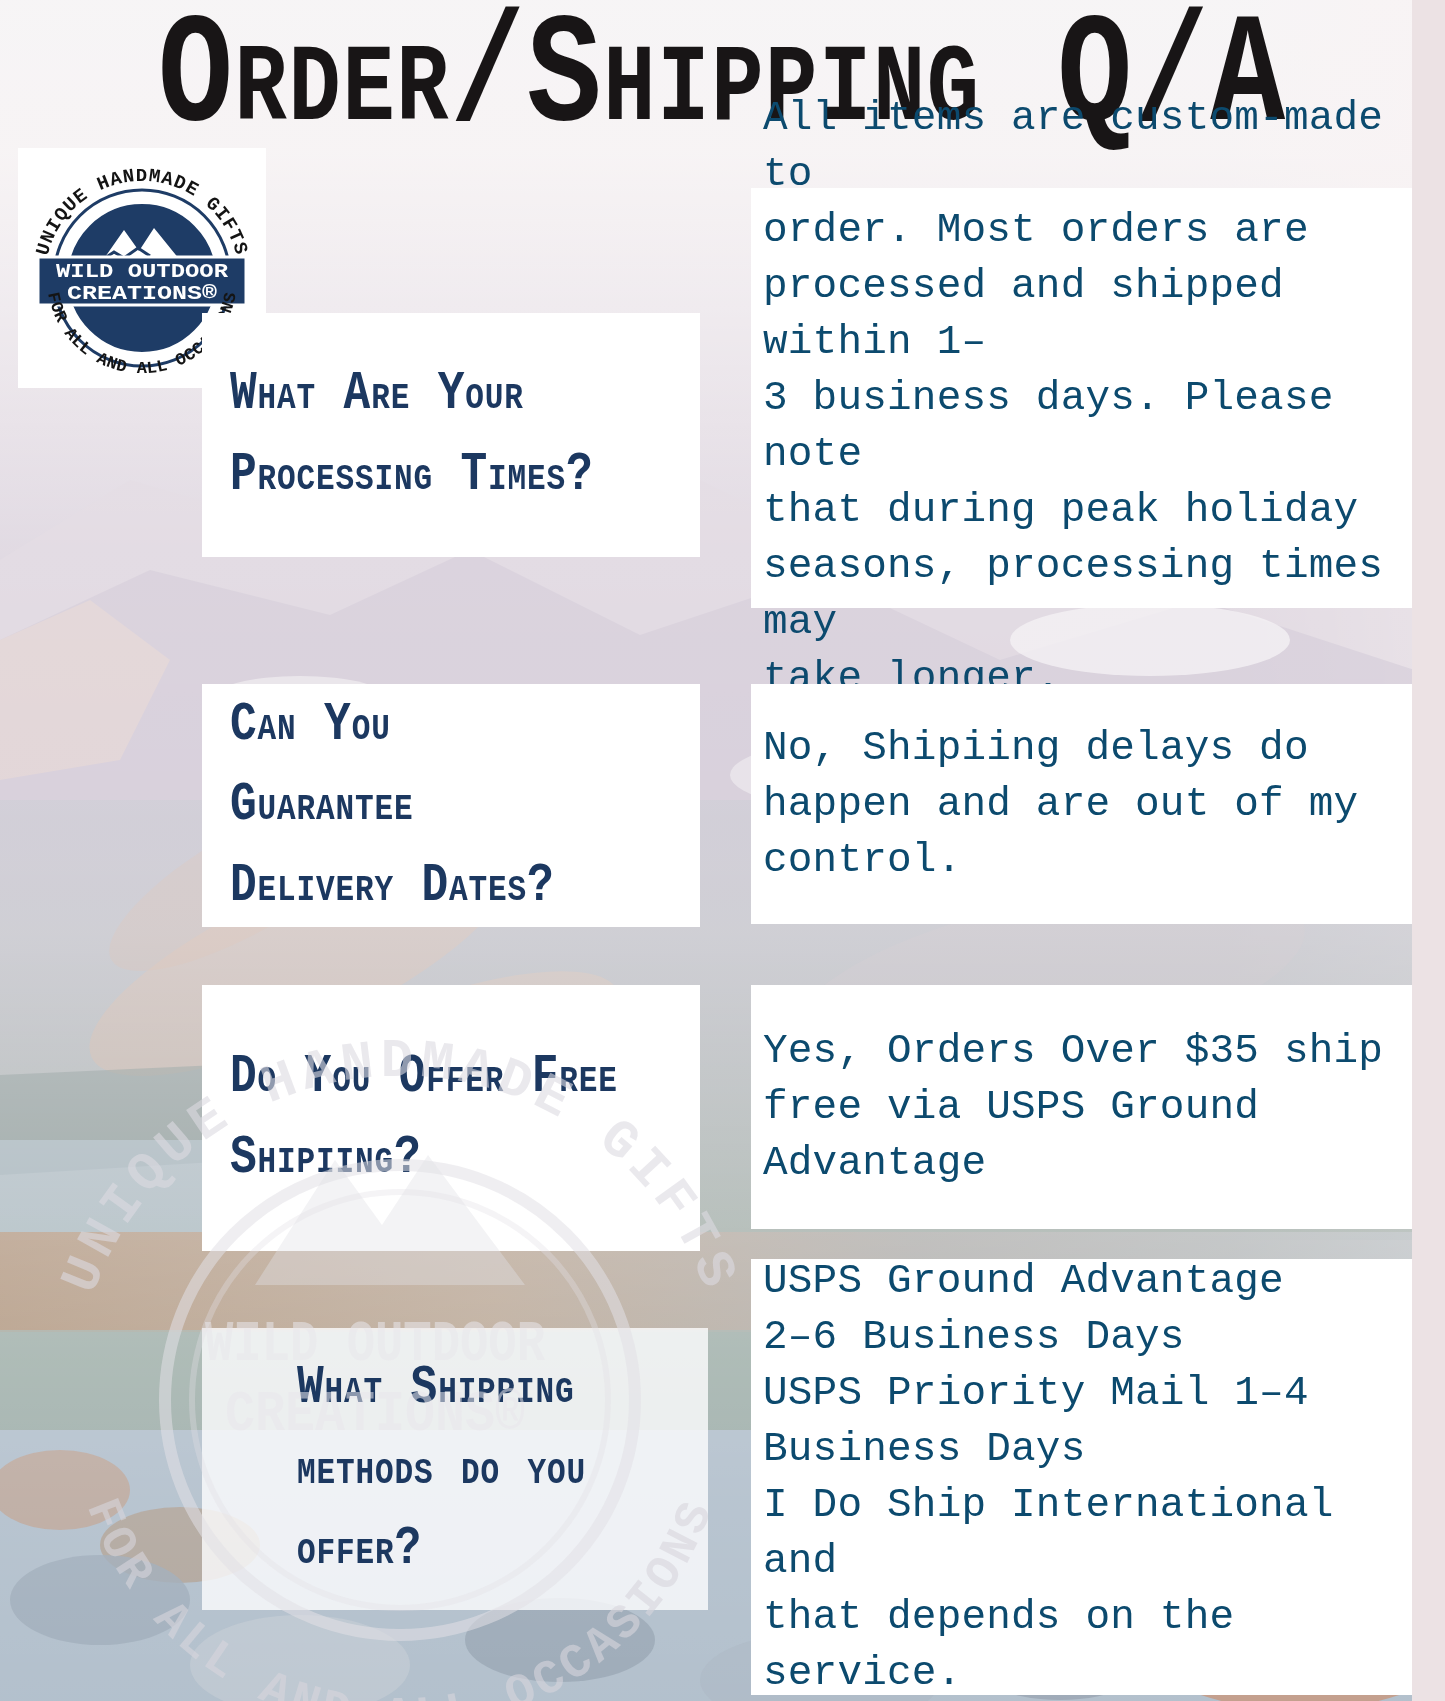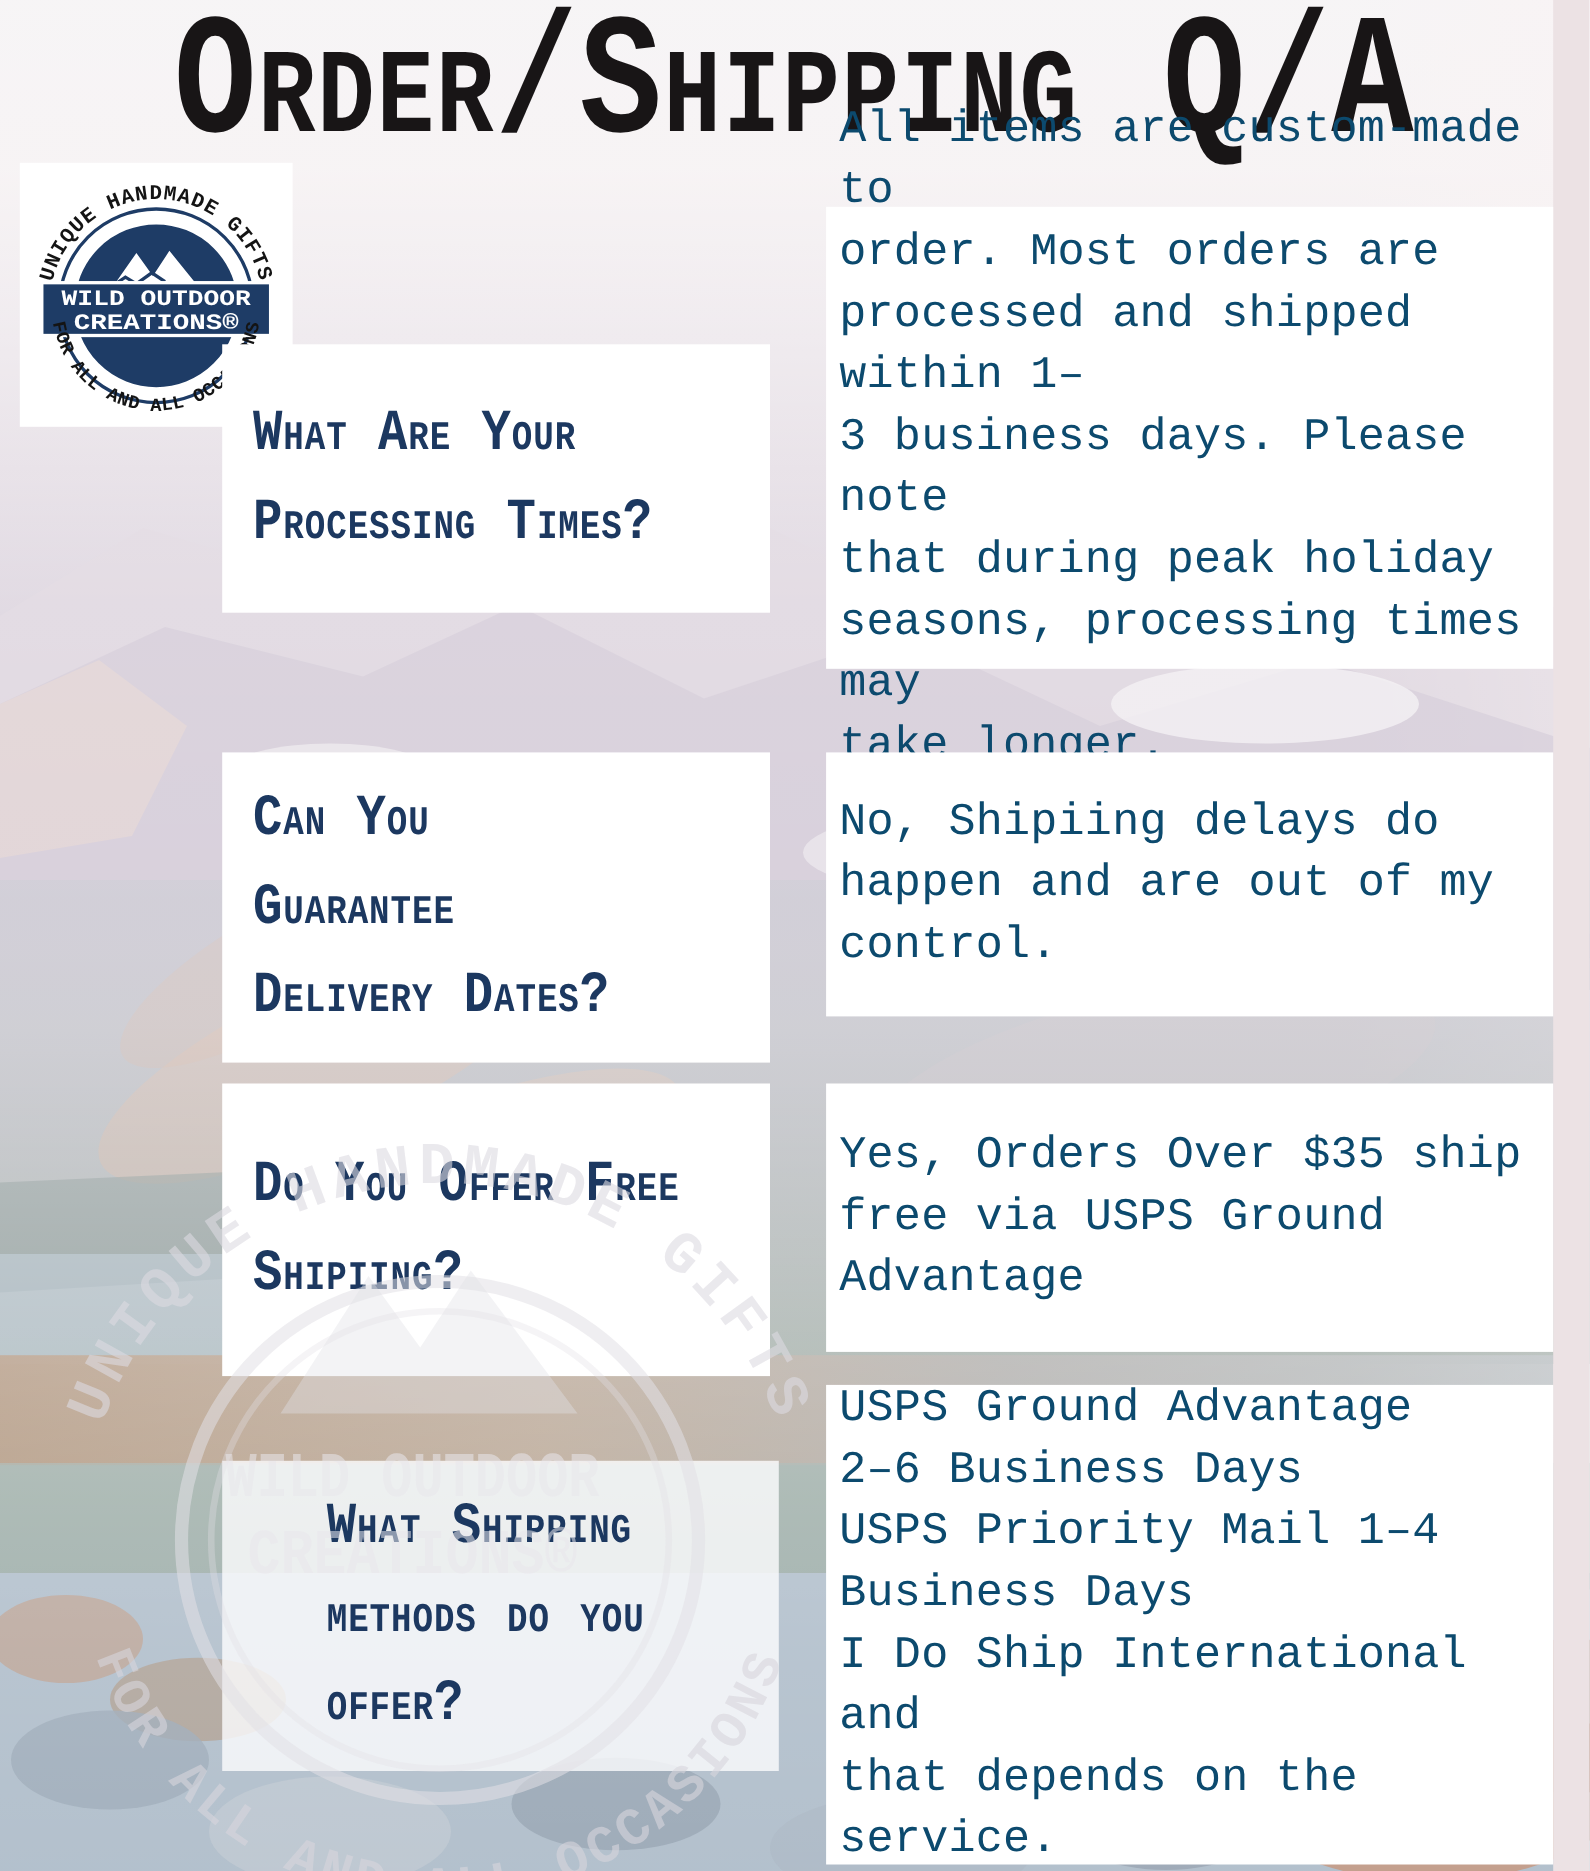--- a/index.html
+++ b/index.html
@@ -60,21 +60,21 @@
   }
   .atext{
     font-size:41px;line-height:56px;
     letter-spacing:0.2px;
     color:#0c4a6e;
     white-space:pre-line;
     width:max-content;
   }
   .q1{left:202px;top:313px;width:498px;height:244px;}
   .a1{left:751px;top:188px;width:661px;height:420px;}
-  .q2{left:202px;top:684px;width:498px;height:282px;}
+  .q2{left:202px;top:684px;width:498px;height:243px;}
   .a2{left:751px;top:684px;width:661px;height:240px;}
   .q3{left:202px;top:985px;width:498px;height:266px;}
   .a3{left:751px;top:985px;width:661px;height:244px;}
   .q4{left:202px;top:1328px;width:506px;height:282px;justify-content:center;}
   .a4{left:751px;top:1259px;width:661px;height:436px;}
   .watermark{left:30px;top:1030px;}
 </style>
 </head>
 <body>
 

